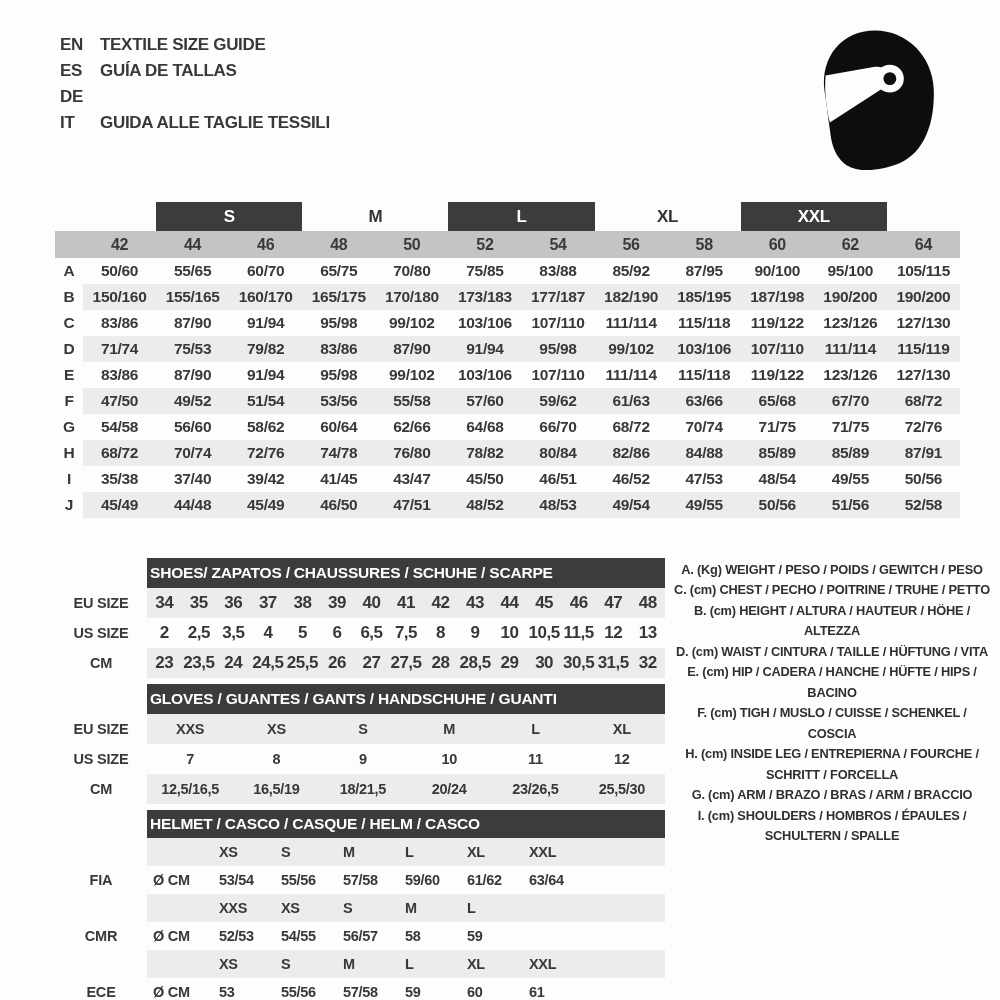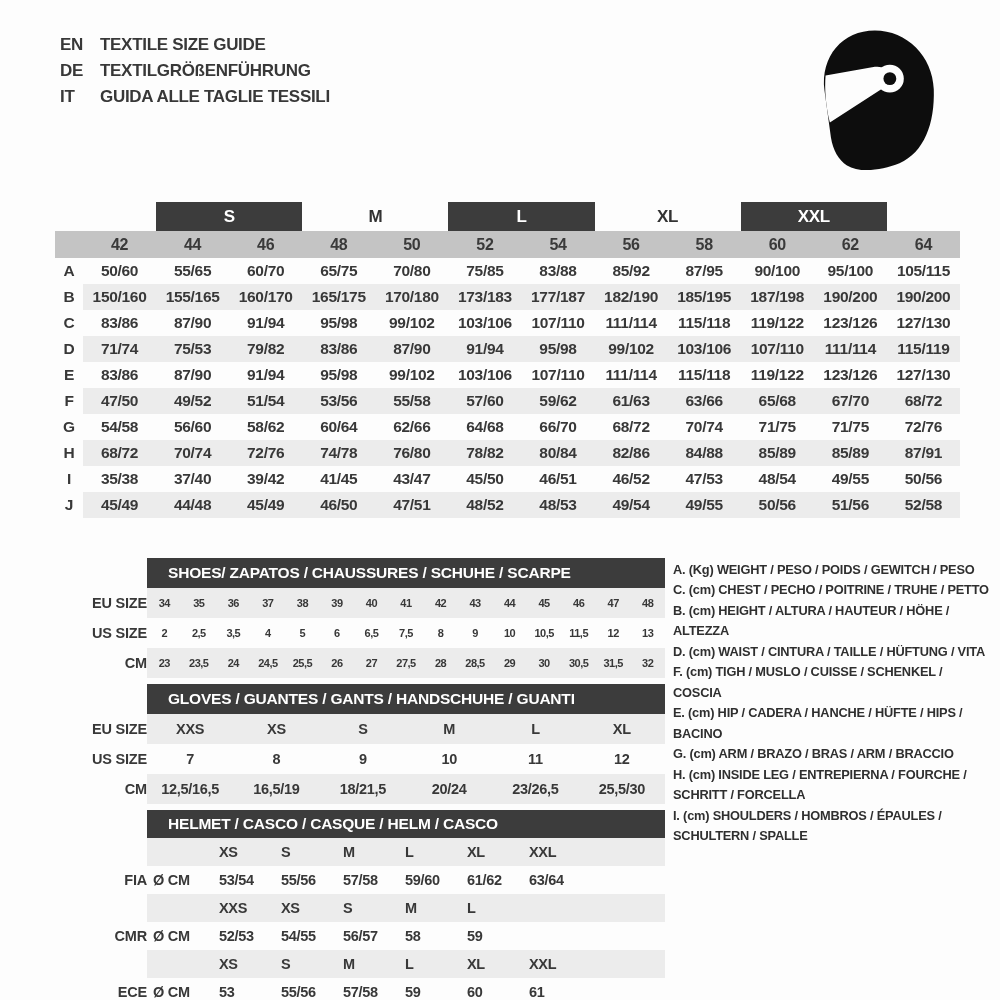--- a/index.html
+++ b/index.html
@@ -24,45 +24,48 @@
   .size-chart tr.shaded td{background:#ececec;}
   .size-chart td.band{background:transparent;font-size:17px;height:29px;color:#333;}
   .size-chart td.band.dark{background:#3c3c3c;color:#ffffff;}
   .size-chart td.num-band{background:#c4c4c4;font-size:16px;height:27px;color:#3a3a3a;}
   .size-chart td.rowletter{font-size:15.5px;background:#fdfdfd !important;}
 
   
   .bottom{position:absolute;left:55px;top:558px;width:610px;}
   .bottom table{margin-bottom:6px;}
   .bottom td{font-size:14.5px;height:30px;}
-  .bottom td.lbl{text-align:right;background:#fdfdfd !important;font-size:14.5px;letter-spacing:-0.2px;}
-  .bottom td.bar{background:#3c3c3c;color:#fff;text-align:left;padding-left:21px;
+  .bottom td.lbl{text-align:center;background:#fdfdfd !important;font-size:14.5px;letter-spacing:-0.2px;}
+  .bottom td.bar{background:#3c3c3c;color:#fff;text-align:left;padding-left:3px;
     font-size:15.5px;height:25px;letter-spacing:-0.2px;}
   .bottom tr.shaded td:not(.lbl){background:#ececec;}
-  .shoes-table td{font-size:11px;letter-spacing:-0.5px;}
+  .shoes-table td{font-size:17px;letter-spacing:-0.5px;}
   .helmet-table td{height:28px;text-align:left;padding-left:6px;}
   .helmet-table td.lbl{padding-left:0;}
 
   
-  .legend{position:absolute;left:673px;top:560px;width:318px;}
+  .legend{position:absolute;left:673px;top:560px;width:318px;text-align:center;}
   .legend-item{font-weight:bold;font-size:12.8px;line-height:1.6;letter-spacing:-0.2px;color:#2f2f2f;}
 </style>
 </head>
 <body>
 
 <div class="page">
 
   <div class="lang-block">
     <div class="lang-row">
       <span>EN</span>
       <span>TEXTILE SIZE GUIDE</span>
     </div>
     <div class="lang-row">
+      <span>ES</span>
+      <span>GUÍA DE TALLAS</span>
+    </div>
+    <div class="lang-row">
       <span>DE</span>
-      <span>TEXTILGRÖßENFÜHRUNG</span>
     </div>
     <div class="lang-row">
       <span>IT</span>
       <span>GUIDA ALLE TAGLIE TESSILI</span>
     </div>
   </div>
 
   <div class="helmet-wrap">
     <svg viewBox="0 0 120 140" width="150" height="150">
       <path d="M58 6 C88 6 112 30 113 61 C114 93 104 120 81 130 C64 137 43 139 32 132 C24 127 19 118 17 106 L11 62 C7 30 28 6 58 6 Z" fill="#0d0d0d"></path>
@@ -478,20 +481,20 @@
           </tr>
         </tbody>
     </table>
   </div>
 
   <div class="legend">
     <div class="legend-item">A. (Kg) WEIGHT / PESO / POIDS / GEWITCH / PESO</div>
     <div class="legend-item">C. (cm) CHEST / PECHO / POITRINE / TRUHE / PETTO</div>
     <div class="legend-item">B. (cm) HEIGHT / ALTURA / HAUTEUR / HÖHE / ALTEZZA</div>
     <div class="legend-item">D. (cm) WAIST / CINTURA / TAILLE / HÜFTUNG / VITA</div>
+    <div class="legend-item">E. (cm) HIP / CADERA / HANCHE / HÜFTE / HIPS / BACINO</div>
     <div class="legend-item">F. (cm) TIGH / MUSLO / CUISSE / SCHENKEL / COSCIA</div>
-    <div class="legend-item">E. (cm) HIP / CADERA / HANCHE / HÜFTE / HIPS / BACINO</div>
+    <div class="legend-item">H. (cm) INSIDE LEG / ENTREPIERNA / FOURCHE / SCHRITT / FORCELLA</div>
     <div class="legend-item">G. (cm) ARM / BRAZO / BRAS / ARM / BRACCIO</div>
-    <div class="legend-item">H. (cm) INSIDE LEG / ENTREPIERNA / FOURCHE / SCHRITT / FORCELLA</div>
     <div class="legend-item">I. (cm) SHOULDERS / HOMBROS / ÉPAULES / SCHULTERN / SPALLE</div>
   </div>
 
 </div>
 
 </body></html>

